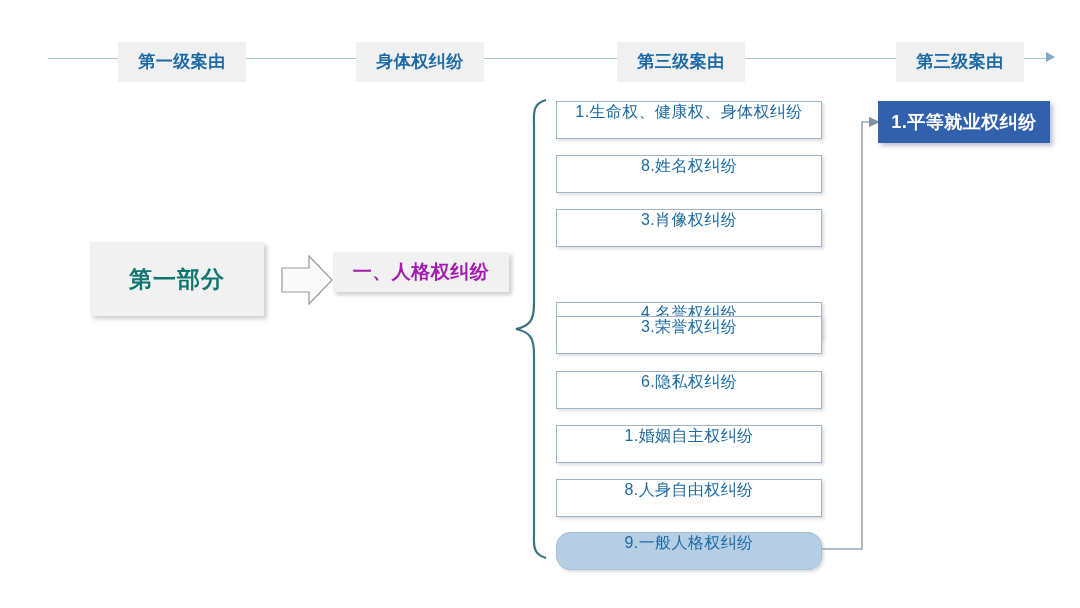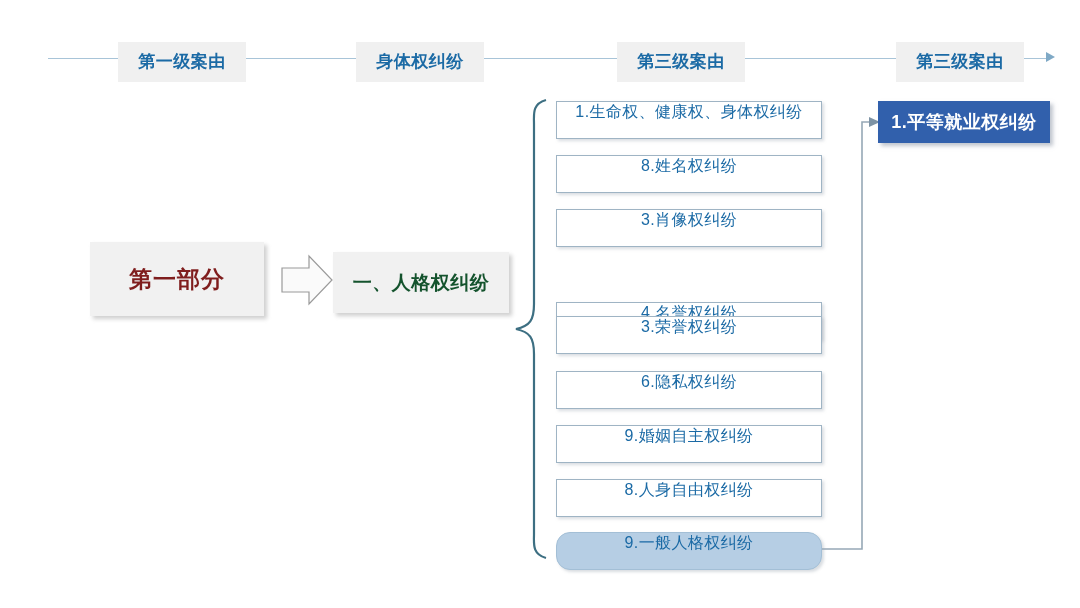--- a/index.html
+++ b/index.html
@@ -53,38 +53,38 @@
     left: 90px;
     top: 242px;
     width: 174px;
     height: 74px;
     background: #f1f1f1;
     box-shadow: 3px 3px 4px rgba(150,150,150,0.45);
     display: flex;
     flex-direction: row;
     align-items: center;
     justify-content: center;
-    color: #7f1d1d;
+    color: #0f766e;
     font-weight: bold;
     font-size: 23px;
     line-height: 30px;
     letter-spacing: 1px;
   }
   .lvl2-box {
     position: absolute;
     left: 333px;
     top: 252px;
     width: 176px;
-    height: 61px;
+    height: 40px;
     background: #f1f1f1;
     box-shadow: 3px 3px 4px rgba(150,150,150,0.45);
     display: flex;
     align-items: center;
     justify-content: center;
-    color: #14532d;
+    color: #a21caf;
     font-weight: bold;
     font-size: 19px;
     letter-spacing: 0.5px;
   }
 
   
   .block-arrow {
     position: absolute;
     left: 281px;
     top: 252px;
@@ -199,21 +199,21 @@
     <div class="lvl3-box" style="top:262px;margin-top:40px;">
       <span>4.名誉权纠纷</span>
     </div>
     <div class="lvl3-box" style="top:316px;">
       <span>3.荣誉权纠纷</span>
     </div>
     <div class="lvl3-box" style="top:371px;">
       <span>6.隐私权纠纷</span>
     </div>
     <div class="lvl3-box" style="top:425px;">
-      <span>9.婚姻自主权纠纷</span>
+      <span>1.婚姻自主权纠纷</span>
     </div>
     <div class="lvl3-box" style="top:479px;">
       <span>8.人身自由权纠纷</span>
     </div>
     <div class="lvl3-box selected" style="top:532px;border-radius:14px;">
       <span>9.一般人格权纠纷</span>
     </div>
   </div>
 
   <svg class="elbow" viewBox="0 0 64 438">

